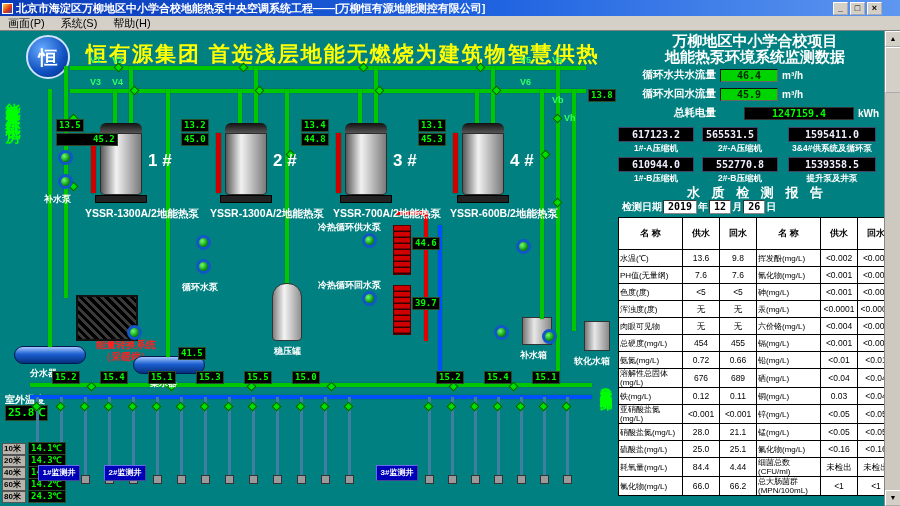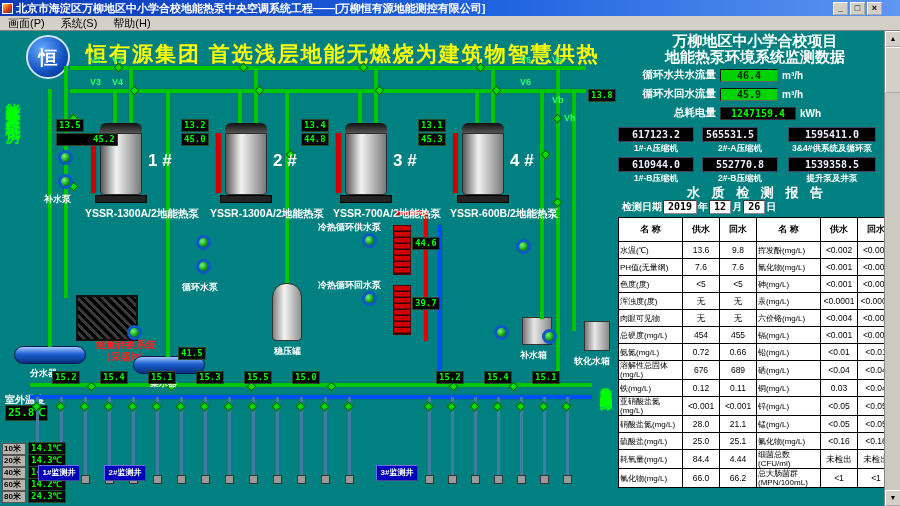--- a/index.html
+++ b/index.html
@@ -51,32 +51,32 @@
   .cylh { position:absolute; border-radius:9px; background:linear-gradient(#a8c8ff,#1a5fd0 45%,#06307e); border:1px solid #001a50; }
   .tank { position:absolute; background:linear-gradient(90deg,#777,#e8e8e8 40%,#888); border:1px solid #333; }
   .vessel { position:absolute; background:linear-gradient(90deg,#808080,#f4f4f4 40%,#909090); border:1px solid #333; border-radius:14px 14px 4px 4px; }
   .hxblk { position:absolute; background:repeating-linear-gradient(45deg,#000,#000 3px,#3a3a3a 3px,#3a3a3a 6px); border:2px solid #111; }
   .phx { position:absolute; background:repeating-linear-gradient(#d00000,#d00000 4px,#300 5px,#300 6px); border:1px solid #500; }
 
   
   .mrow { position:absolute; display:flex; align-items:center; gap:4px; }
   .mlabel { width:110px; text-align:right; color:#fff; font-size:10.5px; font-weight:bold; }
   .ledgreen { background:#00d400; color:#002800; border:1px inset #666; font-family:"DejaVu Sans Mono",monospace; font-size:10px; font-weight:bold; text-align:center; width:58px; height:13px; line-height:11px; }
-  .leddark { background:#000; color:#00ff00; border:1px solid #333; font-family:"DejaVu Sans Mono",monospace; font-size:10px; font-weight:bold; text-align:center; width:76px; height:13px; line-height:11px; }
+  .leddark { background:#000; color:#00ff00; border:1px solid #333; font-family:"DejaVu Sans Mono",monospace; font-size:10px; font-weight:bold; text-align:center; width:110px; height:13px; line-height:11px;margin-left:24px; }
   .munit { color:#fff; font-size:10px; font-weight:bold; }
   .ebox { position:absolute; background:#000; color:#eef; border:1px solid #446; font-family:"DejaVu Sans Mono",monospace; font-size:10px; font-weight:bold; text-align:center; height:15px; line-height:13px; }
   .elab { position:absolute; color:#fff; font-size:8.5px; font-weight:bold; text-align:center; white-space:nowrap; }
 
   .rtitle { position:absolute; left:618px; top:153px; width:278px; text-align:center; color:#fff; font-weight:bold; font-size:13px; letter-spacing:4px; }
   .rdate { position:absolute; left:622px; top:169px; display:flex; align-items:center; gap:1px; color:#fff; font-size:10px; font-weight:bold; }
   .datebox { background:#fff; color:#000; border:1px inset #888; font-family:"DejaVu Sans Mono",monospace; font-weight:bold; font-size:10px; text-align:center; padding:0 4px; height:14px; line-height:12px; }
 
   .rtable { position:absolute; left:618px; top:186px; width:276px; border-collapse:collapse; background:#fff; table-layout:fixed; }
   .rtable th, .rtable td { border:1px solid #000; color:#000; text-align:center; padding:0 1px; height:17px; overflow:hidden; line-height:9px; }
-  .rtable th { font-size:9px; height:24px; }
+  .rtable th { font-size:9px; height:32px; }
   .rtable td { font-size:8.5px; }
   .rtable td.name { text-align:left; font-size:8px; }
   .rtable th:nth-child(1), .rtable th:nth-child(4) { width:64px; }
   .rtable th:nth-child(2), .rtable th:nth-child(3), .rtable th:nth-child(5), .rtable th:nth-child(6) { width:37px; }
 
   .outlab { position:absolute; left:5px; top:362px; color:#fff; font-size:10px; font-weight:bold; }
   .outval { position:absolute; left:5px; top:374px; font-size:11px !important; line-height:14px !important; }
 
   .dlab { position:absolute; background:#b8b4ac; color:#000; font-size:8px; font-weight:bold; line-height:10px; padding:0 1px; border:1px solid #555; }
   .wellbtn { position:absolute; width:42px; height:16px; background:#0000b8; border:1px outset #6a6af0; color:#fff; font-size:8px; font-weight:bold; text-align:center; line-height:14px; }

